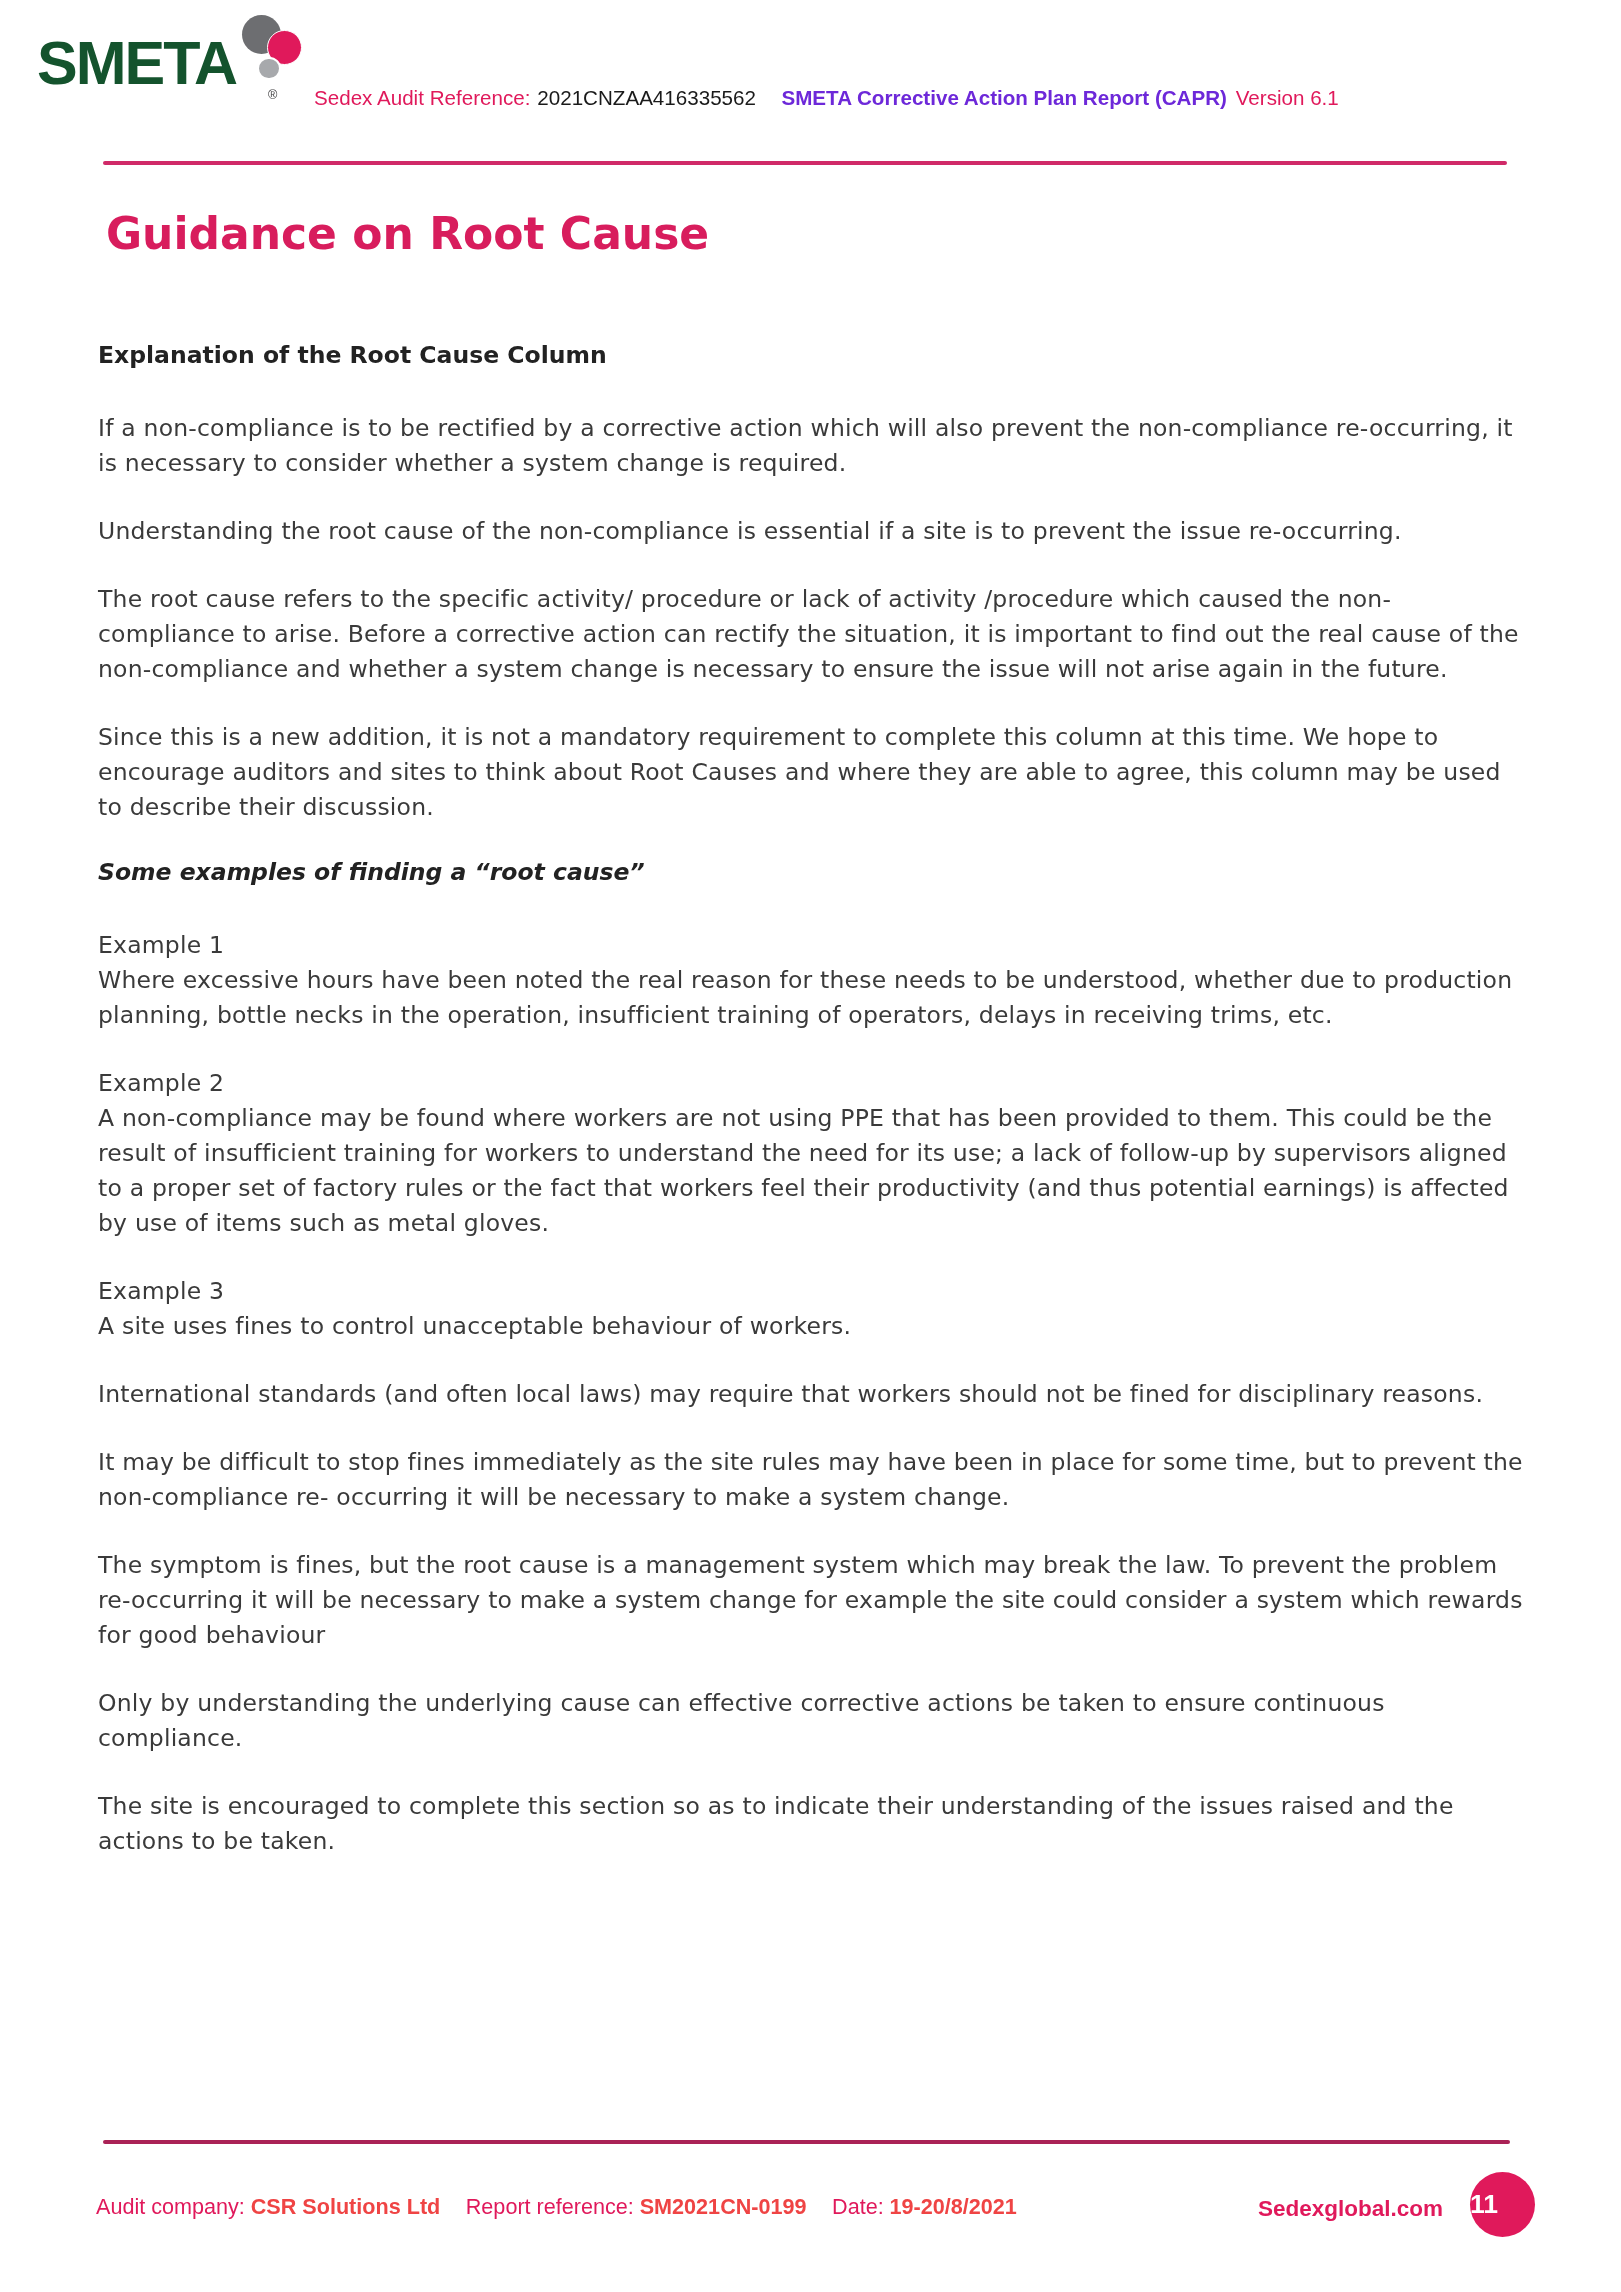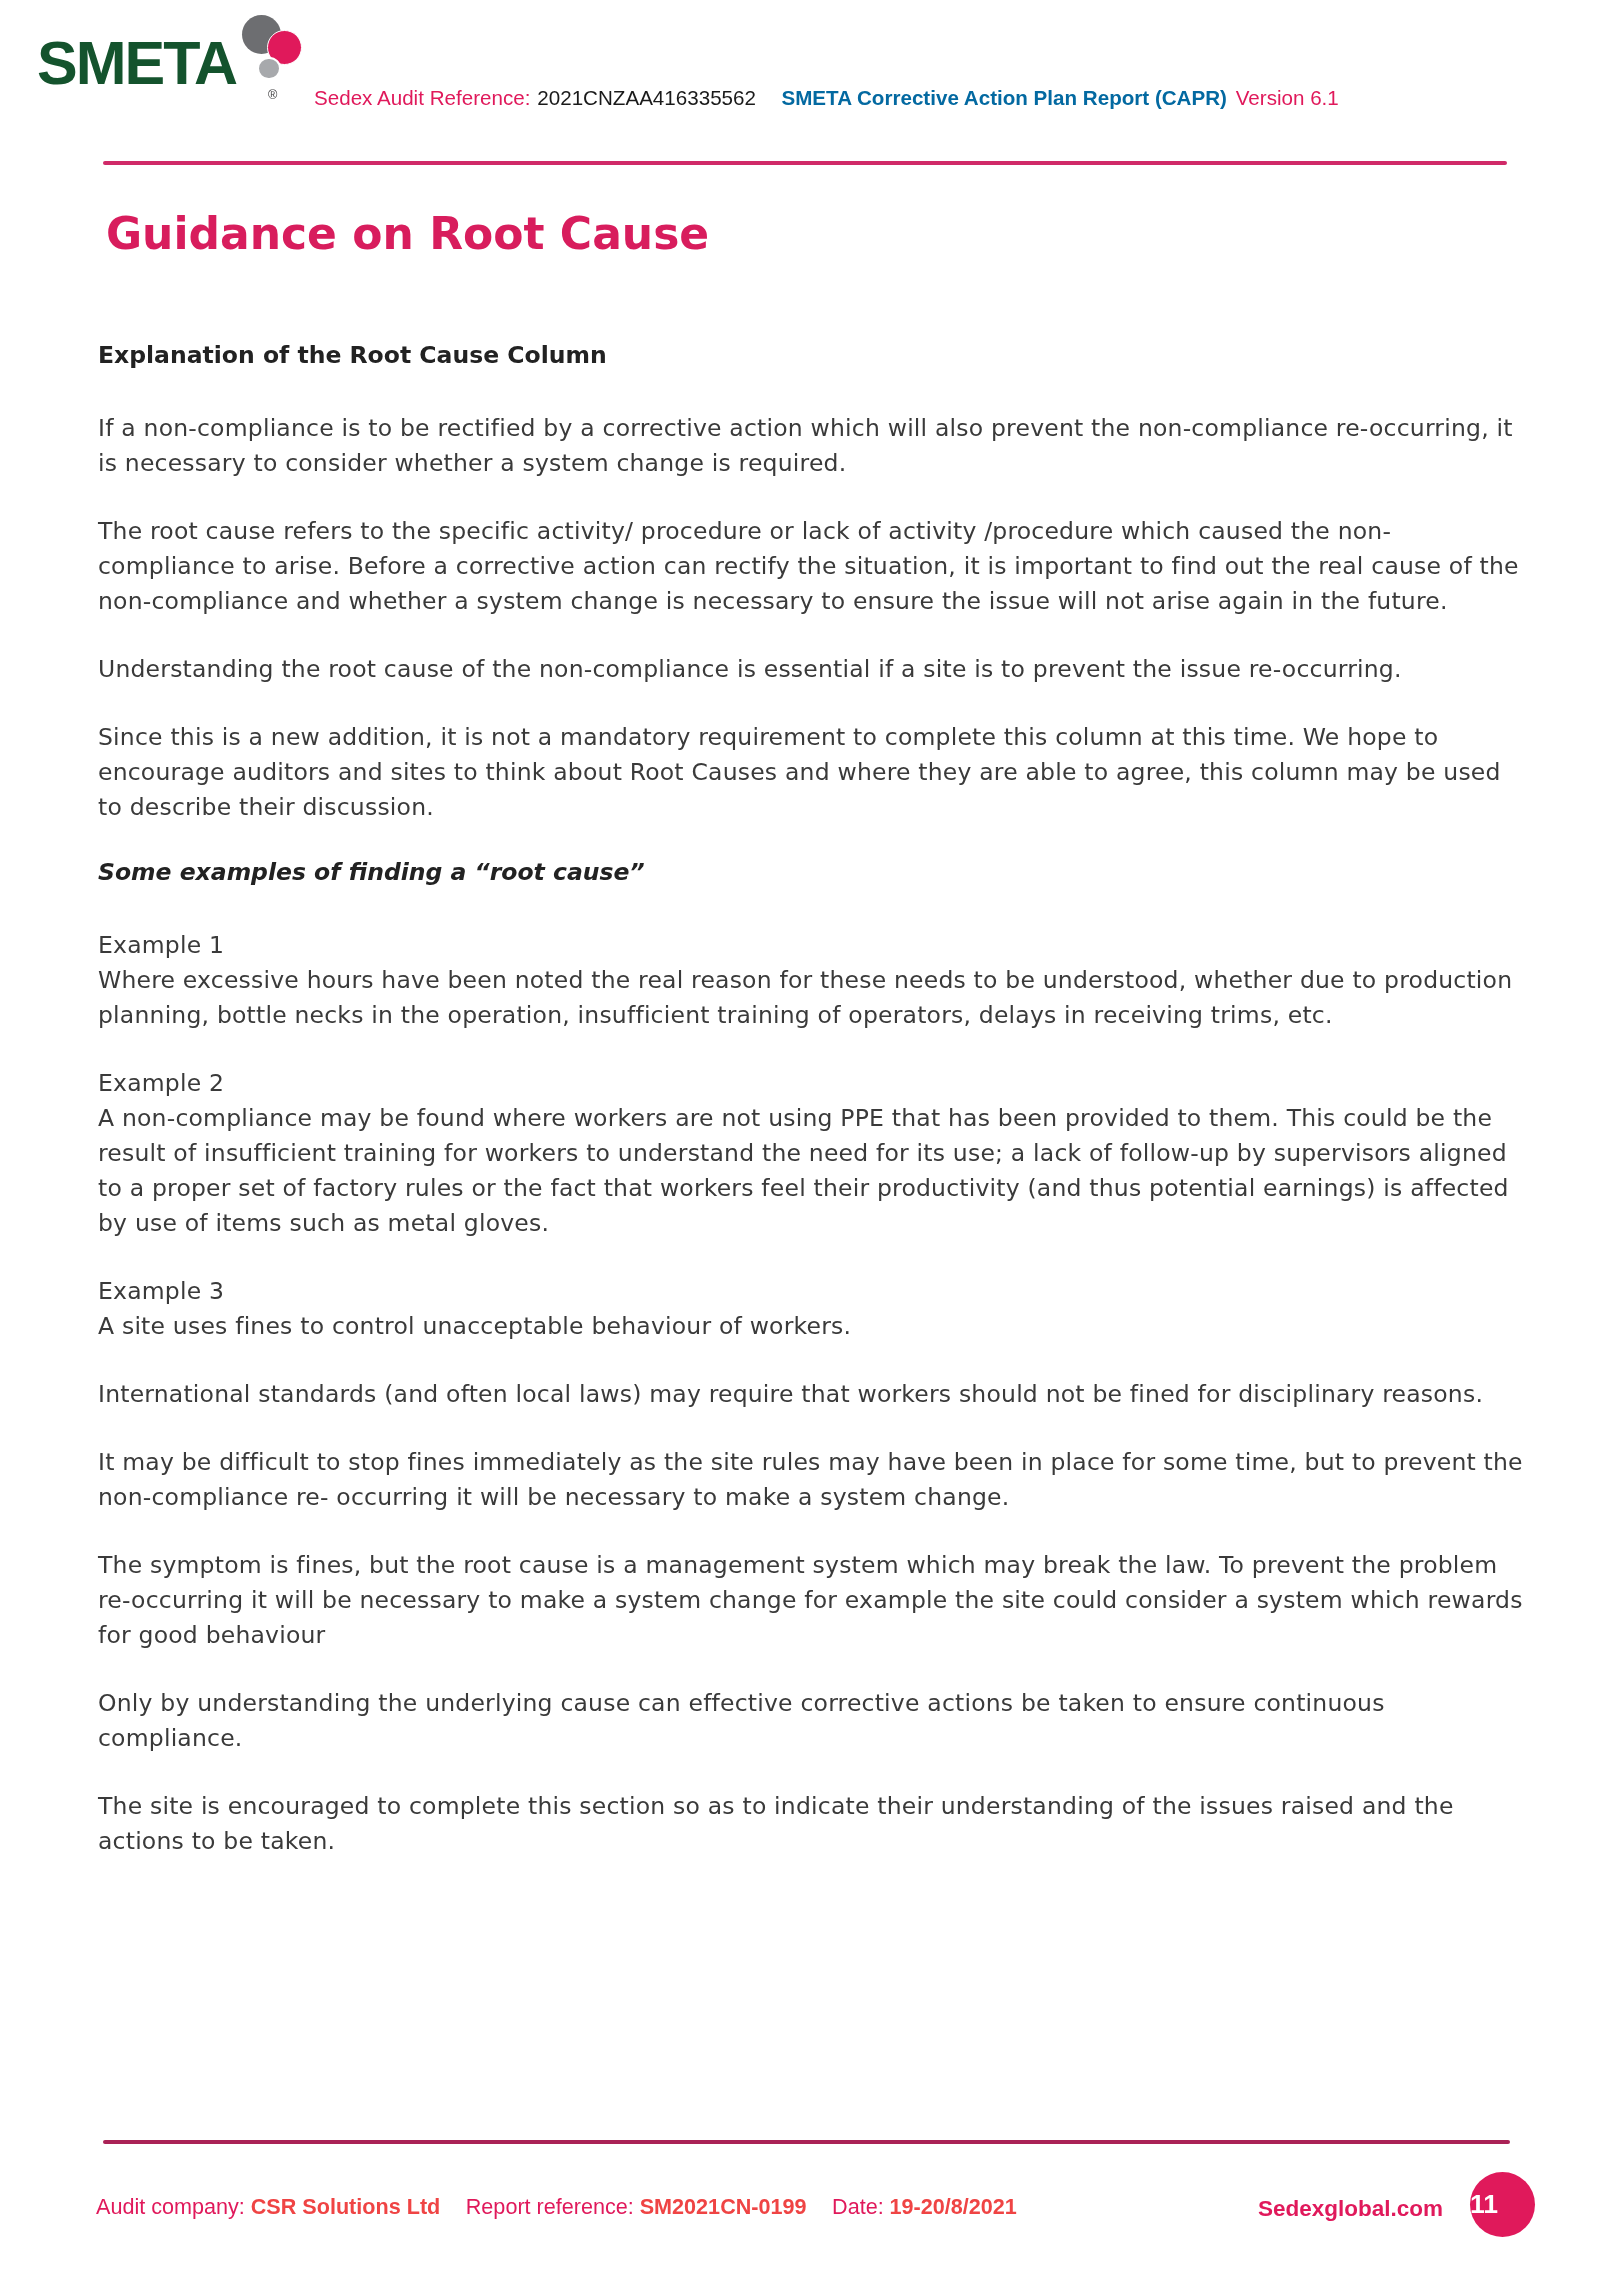--- a/index.html
+++ b/index.html
@@ -29,21 +29,21 @@
   .circ-pink{left:230px;top:16.7px;width:33px;height:33px;background:#e0195b;z-index:2;border:1px solid #fff;}
   .circ-light{left:220px;top:43px;width:19.6px;height:19.6px;background:#a7a9ac;z-index:3;border:2px solid #fff;}
 
   .ref-line{
     position:absolute;left:314px;top:86px;
     font-family:"Liberation Sans",sans-serif;
     font-size:20.6px;white-space:nowrap;color:#1a1a1a;
   }
   .ref-line .pink{color:#e0195b;}
   .ref-line .val{color:#1a1a1a;margin-left:6.9px;}
-  .ref-line .doc-title{font-weight:700;margin-left:25.5px;color:#0369a1;}
+  .ref-line .doc-title{font-weight:700;margin-left:25.5px;color:#6d28d9;}
   .ref-line .version{color:#e0195b;margin-left:8.8px;}
 
   .rule-top{
     position:absolute;left:103px;top:161px;width:1404px;height:3.9px;
     background:#d02a68;border-radius:2px;
   }
 
   
   .content{position:absolute;left:98px;top:208px;width:1427px;}
   .page-title{
@@ -111,22 +111,22 @@
   </div>
 
   <div class="rule-top"></div>
 
   <div class="content">
     <h1 class="page-title">Guidance on Root Cause</h1>
 
     <div class="h2">Explanation of the Root Cause Column</div>
 
     <p class="body-p">If a non-compliance is to be rectified by a corrective action which will also prevent the non-compliance re-occurring, it is necessary to consider whether a system change is required.</p>
+    <p class="body-p">Understanding the root cause of the non-compliance is essential if a site is to prevent the issue re-occurring.</p>
     <p class="body-p">The root cause refers to the specific activity/ procedure or lack of activity /procedure which caused the non-compliance to arise. Before a corrective action can rectify the situation, it is important to find out the real cause of the non-compliance and whether a system change is necessary to ensure the issue will not arise again in the future.</p>
-    <p class="body-p">Understanding the root cause of the non-compliance is essential if a site is to prevent the issue re-occurring.</p>
     <p class="body-p">Since this is a new addition, it is not a mandatory requirement to complete this column at this time. We hope to encourage auditors and sites to think about Root Causes and where they are able to agree, this column may be used to describe their discussion.</p>
 
     <div class="h3">Some examples of finding a “root cause”</div>
 
     <div class="example">
       <div class="example-label">Example 1</div>
       <div class="example-text">Where excessive hours have been noted the real reason for these needs to be understood, whether due to production planning, bottle necks in the operation, insufficient training of operators, delays in receiving trims, etc.</div>
     </div>
     <div class="example">
       <div class="example-label">Example 2</div>

